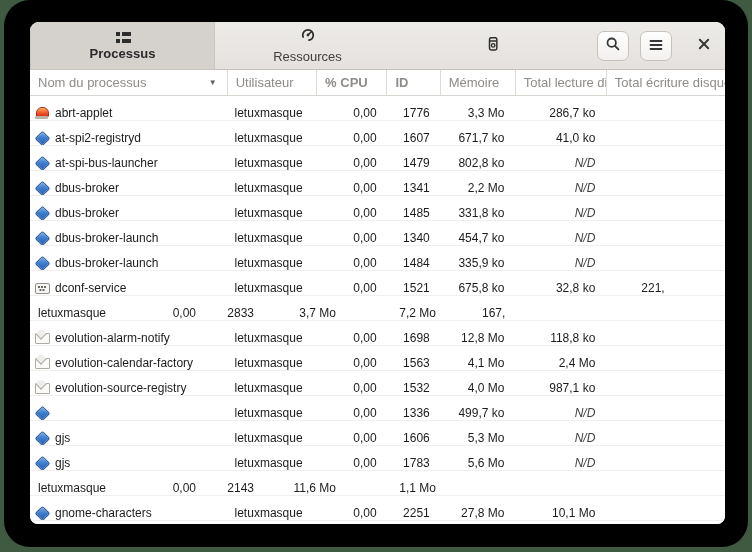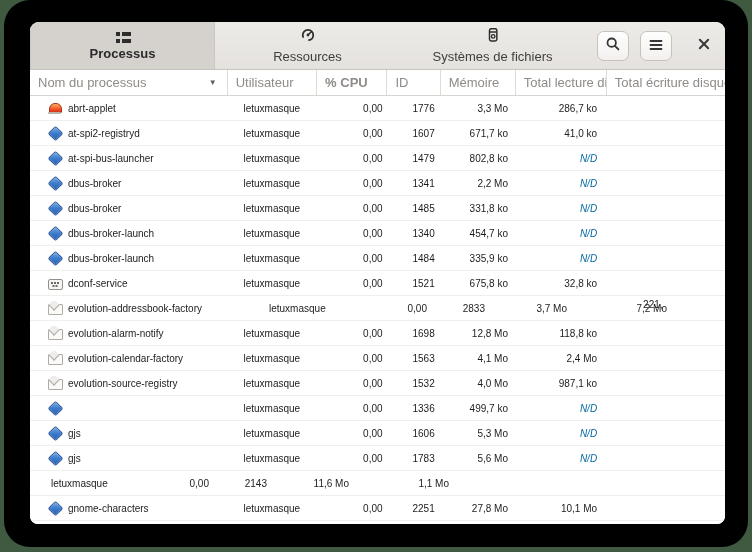--- a/index.html
+++ b/index.html
@@ -65,39 +65,38 @@
   }
   .hcell {
     display:flex; align-items:center; padding-left:8px;
     border-right:1px solid #dedad6; overflow:hidden; white-space:nowrap;
     cursor:pointer;
     gap:7px;
   }
   .hcell.last { border-right:none; }
   .sortarrow { font-size:8px; color:#5f5d5a; margin-right:10px; }
   .w-name{width:218px;} .w-user{width:98px;} .w-cpu{width:77px;font-weight:bold;}
-  .w-id{width:58px;} .w-mem{width:82px;} .w-read{width:100px;} .w-write{width:130px;}
+  .w-id{width:58px;font-weight:bold;} .w-mem{width:82px;} .w-read{width:100px;} .w-write{width:130px;}
   .hcell.w-name { justify-content:space-between; }
   
   .tbody { flex:1; overflow:hidden; background:#fff; }
   .row {
-    height:25px; display:flex; align-items:center;
-    border-bottom:1px solid #f1efec; font-size:10px; color:#1c1c1c;
+    height:25px; display:flex; align-items:flex-end;
+    border-bottom:1px solid #f1efec; font-size:12px; color:#1c1c1c;
     cursor:default;
-    padding-left:13px;
   }
   .cell { overflow:hidden; white-space:nowrap; }
   .c-name { width:218px; display:flex; align-items:center; padding-left:4px; }
   .c-user { width:98px; padding-left:8px; }
   .c-cpu  { width:77px; text-align:right; padding-right:9px; }
   .c-id   { width:58px; text-align:right; padding-right:9px; }
   .c-mem  { width:82px; text-align:right; padding-right:9px; }
   .c-read { width:100px; text-align:right; padding-right:9px; }
   .c-write{ width:130px; text-align:left; padding-left:37px;margin-top:42px; }
-  .nd { font-style:italic; color:#0369a1; }
+  .nd { font-style:italic; color:#404040; }
   
   .pic { position:relative; width:15px; height:15px; margin-right:6px; flex:0 0 15px; }
   .pic-exec::before {
     content:""; position:absolute; left:2.5px; top:2.5px; width:9px; height:9px;
     transform:rotate(45deg); border-radius:2px;
     background:linear-gradient(135deg,#7fb0e8 0%,#3d7fd0 45%,#2a5fae 100%);
     border:1px solid #1f4f95;
   }
   .pic-alarm::before {
     content:""; position:absolute; left:2px; top:2px; width:11px; height:8px;
@@ -159,21 +158,20 @@
       <span class="tlabel">Ressources</span>
     </div>
     <div class="tab">
       <span>
         <svg width="16" height="14" viewBox="0 0 16 16">
           <rect x="4" y="0.8" width="8.4" height="14" rx="2" fill="none" stroke="#2d2d2d" stroke-width="1.7"></rect>
           <line x1="4.5" y1="4.6" x2="12" y2="4.6" stroke="#2d2d2d" stroke-width="1.5"></line>
           <circle cx="8.2" cy="9.6" r="2" fill="none" stroke="#2d2d2d" stroke-width="1.6"></circle>
         </svg>
       </span>
-      <span class="tlabel">Systèmes de fichiers</span>
     </div>
     <div class="hb-actions">
       <div class="hb-btn">
         <span>
           <svg width="16" height="16" viewBox="0 0 16 16">
             <circle cx="6.7" cy="6.7" r="4.2" fill="none" stroke="#363636" stroke-width="1.8"></circle>
             <line x1="9.9" y1="9.9" x2="13.4" y2="13.4" stroke="#363636" stroke-width="1.9" stroke-linecap="round"></line>
           </svg>
         </span>
       </div>
@@ -313,29 +311,26 @@
           <span>dconf-service</span>
         </div>
         <div class="cell c-user">letuxmasque</div>
         <div class="cell c-cpu">0,00</div>
         <div class="cell c-id">1521</div>
         <div class="cell c-mem">675,8 ko</div>
         <div class="cell c-read">32,8 ko</div>
         <div class="cell c-write">221,</div>
       </div>
       <div class="row">
-        <div class="cell c-name">
-          <span class="pic pic-envelope"></span>
-          <span>evolution-addressbook-factory</span>
-        </div>
         <div class="cell c-user">letuxmasque</div>
         <div class="cell c-cpu">0,00</div>
         <div class="cell c-id">2833</div>
         <div class="cell c-mem">3,7 Mo</div>
         <div class="cell c-read">7,2 Mo</div>
+        <div class="cell c-write">167,</div>
       </div>
       <div class="row">
         <div class="cell c-name">
           <span class="pic pic-envelope"></span>
           <span>evolution-alarm-notify</span>
         </div>
         <div class="cell c-user">letuxmasque</div>
         <div class="cell c-cpu">0,00</div>
         <div class="cell c-id">1698</div>
         <div class="cell c-mem">12,8 Mo</div>

